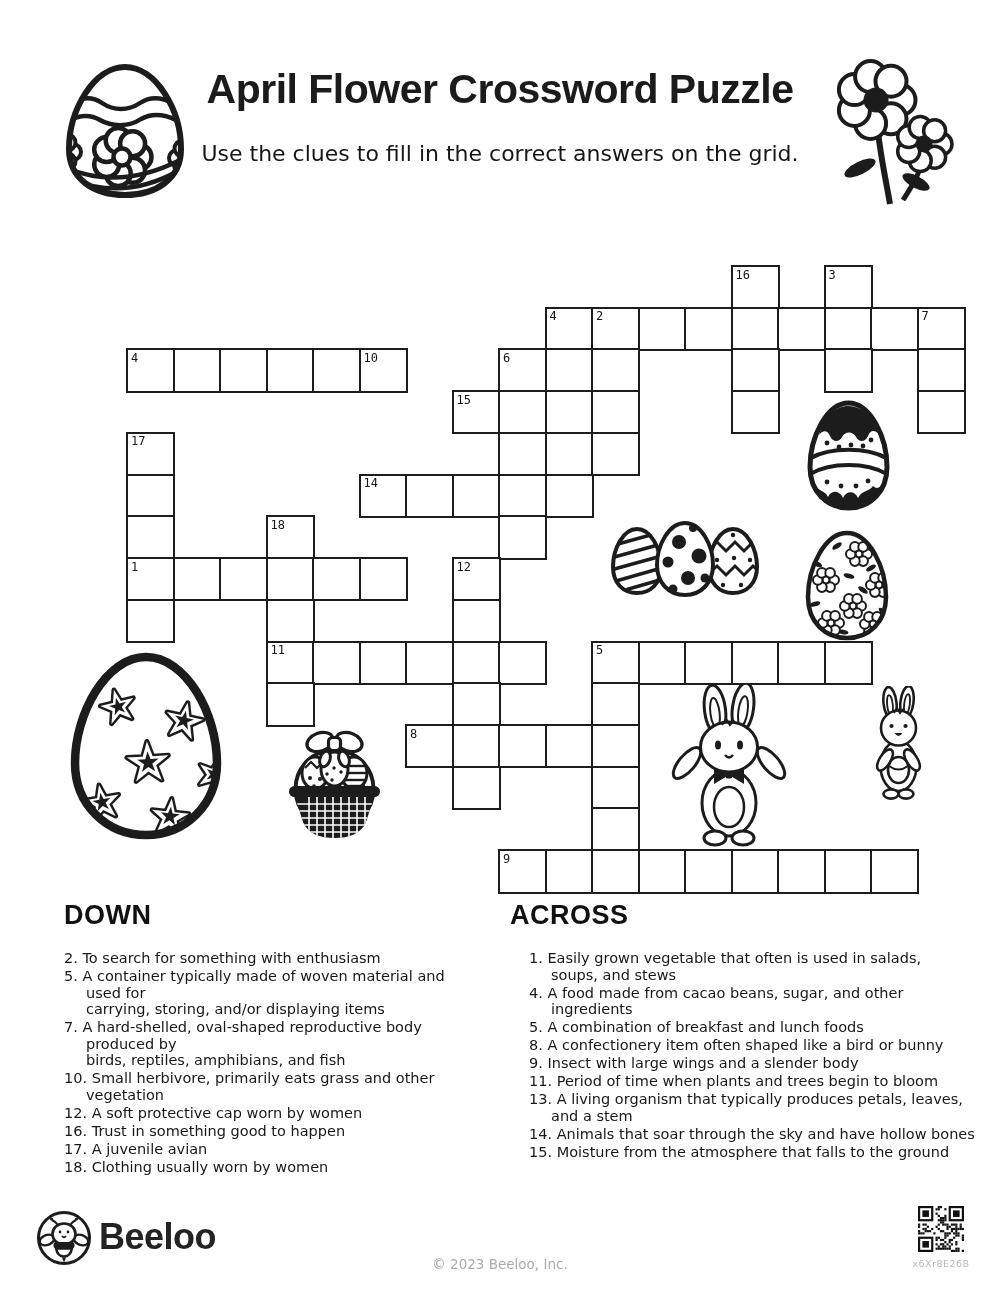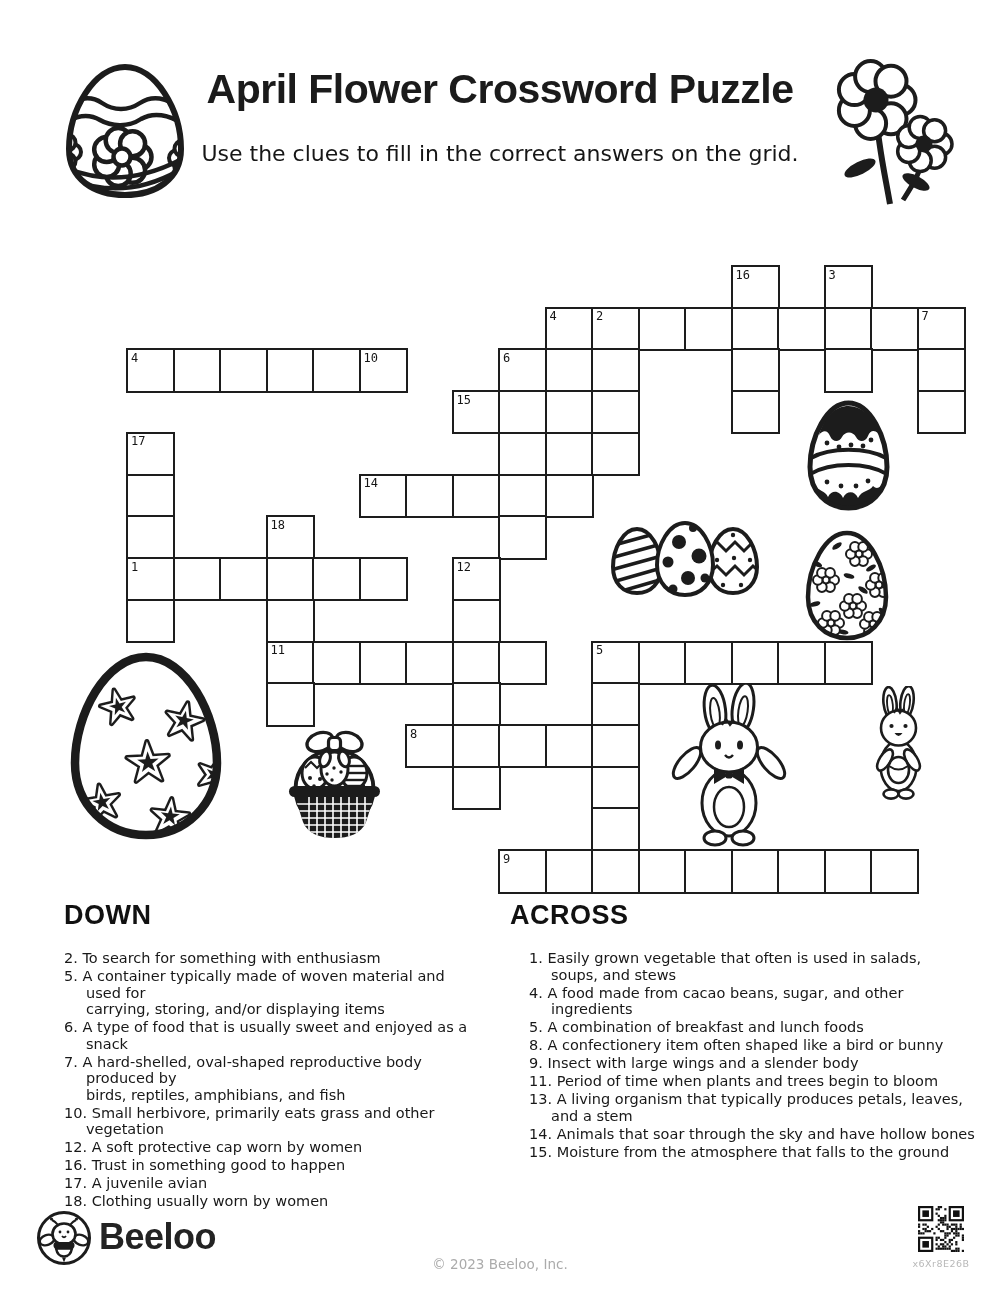--- a/index.html
+++ b/index.html
@@ -495,22 +495,20 @@
     <circle cx="31.5" cy="40" r="2.1" fill="#1c1c1c"></circle>
     <circle cx="45.5" cy="40" r="2.1" fill="#1c1c1c"></circle>
     <path d="M34.5,47 Q38.5,53 42.5,47 Z" fill="#1c1c1c"></path>
   </svg>
 
   <div class="clue-head" style="left:64px;top:900px">DOWN</div>
   <div class="clue-list" style="left:64px;top:934px;width:420px" id="down-list">
       <div class="clue"><span class="cn">2.</span><span class="ct"> To search for something with enthusiasm</span></div>
       <div class="clue"><span class="cn">5.</span><span class="ct"> A container typically made of woven material and used for
 carrying, storing, and/or displaying items</span></div>
-      <div class="clue"><span class="cn">6.</span><span class="ct"> A type of food that is usually sweet and enjoyed as a
-snack</span></div>
       <div class="clue"><span class="cn">7.</span><span class="ct"> A hard-shelled, oval-shaped reproductive body produced by
 birds, reptiles, amphibians, and fish</span></div>
       <div class="clue"><span class="cn">10.</span><span class="ct"> Small herbivore, primarily eats grass and other
 vegetation</span></div>
       <div class="clue"><span class="cn">12.</span><span class="ct"> A soft protective cap worn by women</span></div>
       <div class="clue"><span class="cn">16.</span><span class="ct"> Trust in something good to happen</span></div>
       <div class="clue"><span class="cn">17.</span><span class="ct"> A juvenile avian</span></div>
       <div class="clue"><span class="cn">18.</span><span class="ct"> Clothing usually worn by women</span></div>
     </div>
 

